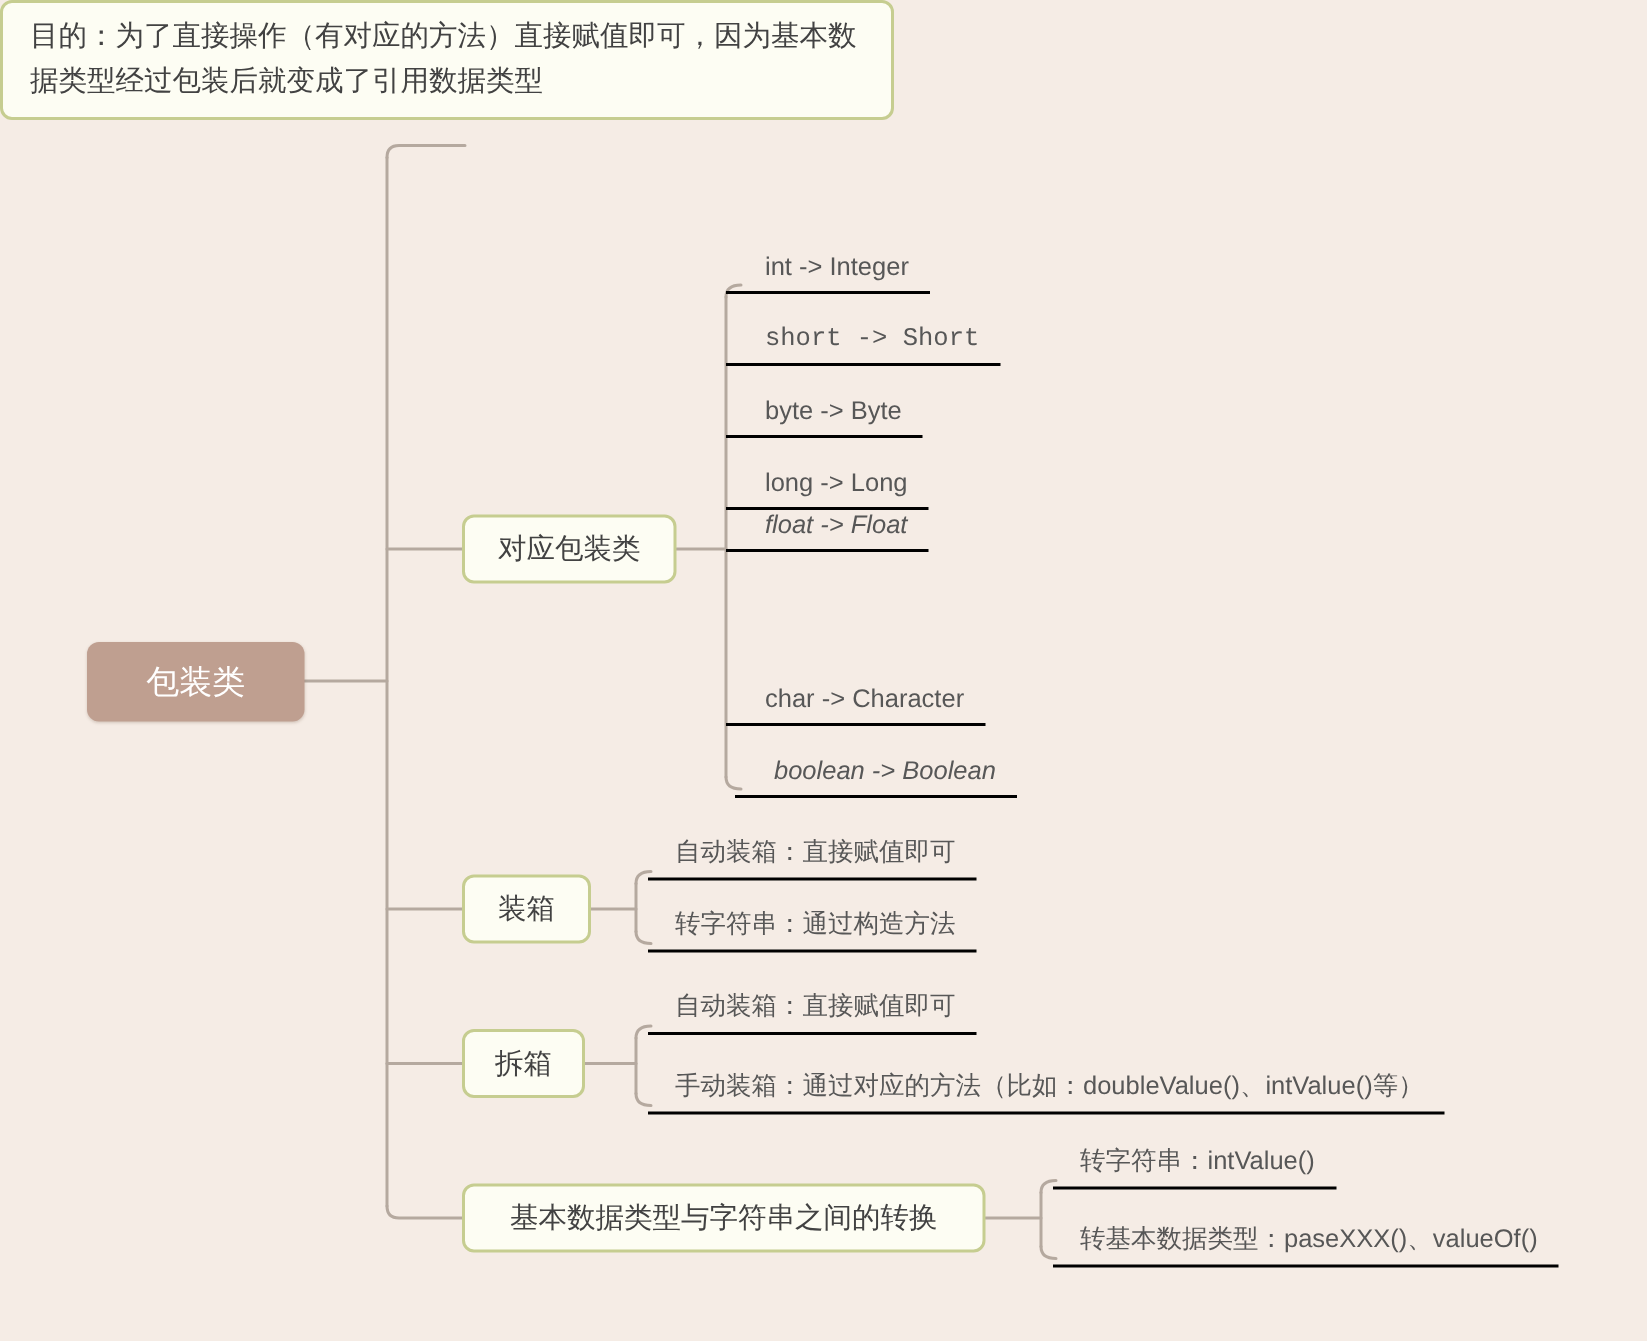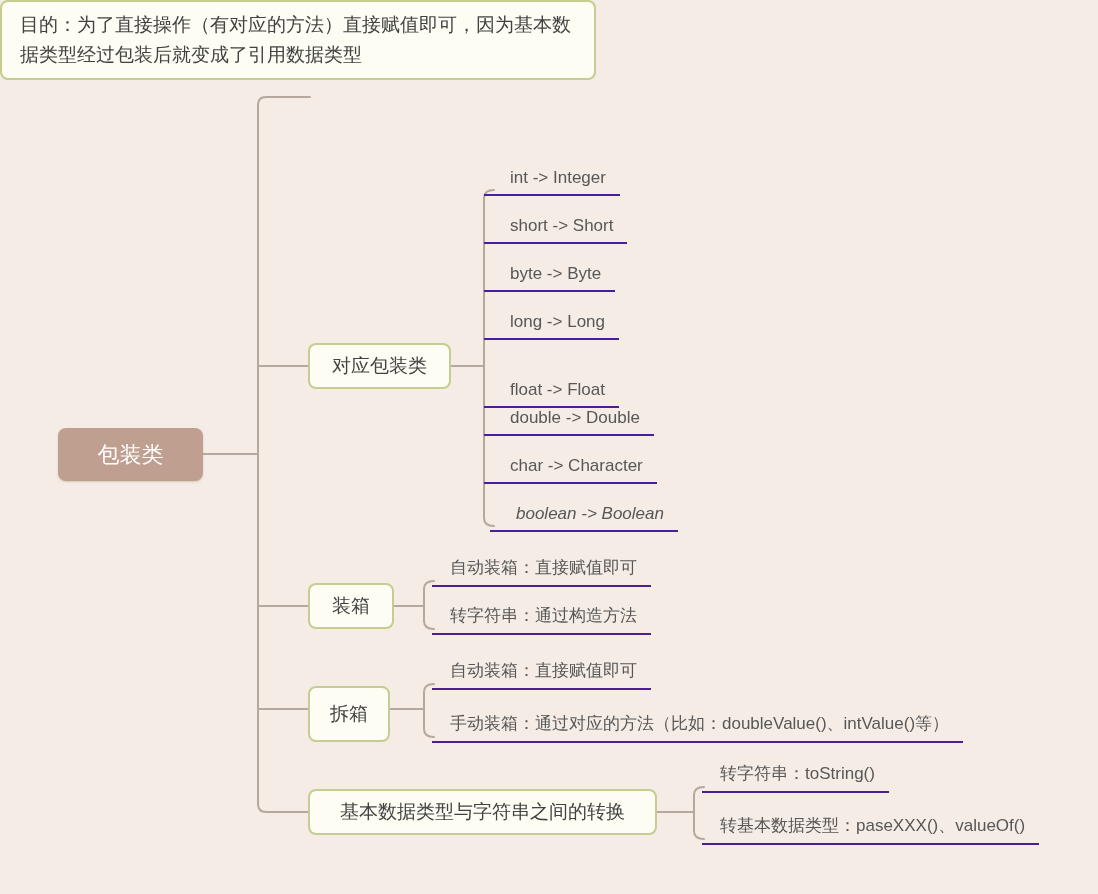--- a/index.html
+++ b/index.html
@@ -49,40 +49,40 @@
     color:#424242;
     font-size:19px;
     line-height:1.6;
     padding:10px 18px;
     display:flex;align-items:center;
     white-space:normal;
     box-sizing:border-box;
   }
   .n-wrapper{left:308px;top:343px;width:143px;height:46px;}
   .n-boxing{left:308px;top:583px;width:86px;height:46px;}
-  .n-unboxing{left:308px;top:686px;width:82px;height:56px;}
+  .n-unboxing{left:308px;top:686px;width:82px;height:46px;}
   .n-conversion{left:308px;top:789px;width:349px;height:46px;}
   .leaf{
     position:absolute;
     box-sizing:content-box;
     height:32px;
-    border-bottom:2px solid #4c1d95;
+    border-bottom:2px solid #000000;
     display:flex;align-items:flex-end;
     padding:0 14px 6px 26px;
     color:#575757;
     font-size:17px;
     white-space:nowrap;
   }
   .leaf.small-pad{padding-left:18px;}
   
   .w0{left:484px;top:156px;}
-  .w1{left:484px;top:204px;}
+  .w1{left:484px;top:204px;font-family:Liberation Mono, monospace;}
   .w2{left:484px;top:252px;}
   .w3{left:484px;top:300px;}
-  .w4{left:484px;top:368px;}
+  .w4{left:484px;top:328px;font-style:italic;}
   .w5{left:484px;top:396px;}
   .w6{left:484px;top:444px;text-align:right;}
   .w7{left:490px;top:492px;font-style:italic;}
   
   .b0{left:432px;top:547px;}
   .b1{left:432px;top:595px;}
   
   .u0{left:432px;top:650px;}
   .u1{left:432px;top:703px;text-align:center;}
   
@@ -154,23 +154,20 @@
     </div>
   <div class="leaf w2">
       <span>byte -&gt; Byte</span>
     </div>
   <div class="leaf w3">
       <span>long -&gt; Long</span>
     </div>
   <div class="leaf w4">
       <span>float -&gt; Float</span>
     </div>
-  <div class="leaf w5">
-      <span>double -&gt; Double</span>
-    </div>
   <div class="leaf w6">
       <span>char -&gt; Character</span>
     </div>
   <div class="leaf w7">
       <span>boolean -&gt; Boolean</span>
     </div>
 
   <div class="leaf small-pad b0">
       <span>自动装箱：直接赋值即可</span>
     </div>
@@ -179,19 +176,19 @@
     </div>
 
   <div class="leaf small-pad u0">
       <span>自动装箱：直接赋值即可</span>
     </div>
   <div class="leaf small-pad u1">
       <span>手动装箱：通过对应的方法（比如：doubleValue()、intValue()等）</span>
     </div>
 
   <div class="leaf small-pad c0">
-      <span>转字符串：toString()</span>
+      <span>转字符串：intValue()</span>
     </div>
   <div class="leaf small-pad c1">
       <span>转基本数据类型：paseXXX()、valueOf()</span>
     </div>
 
 </div>
 
 </body></html>

